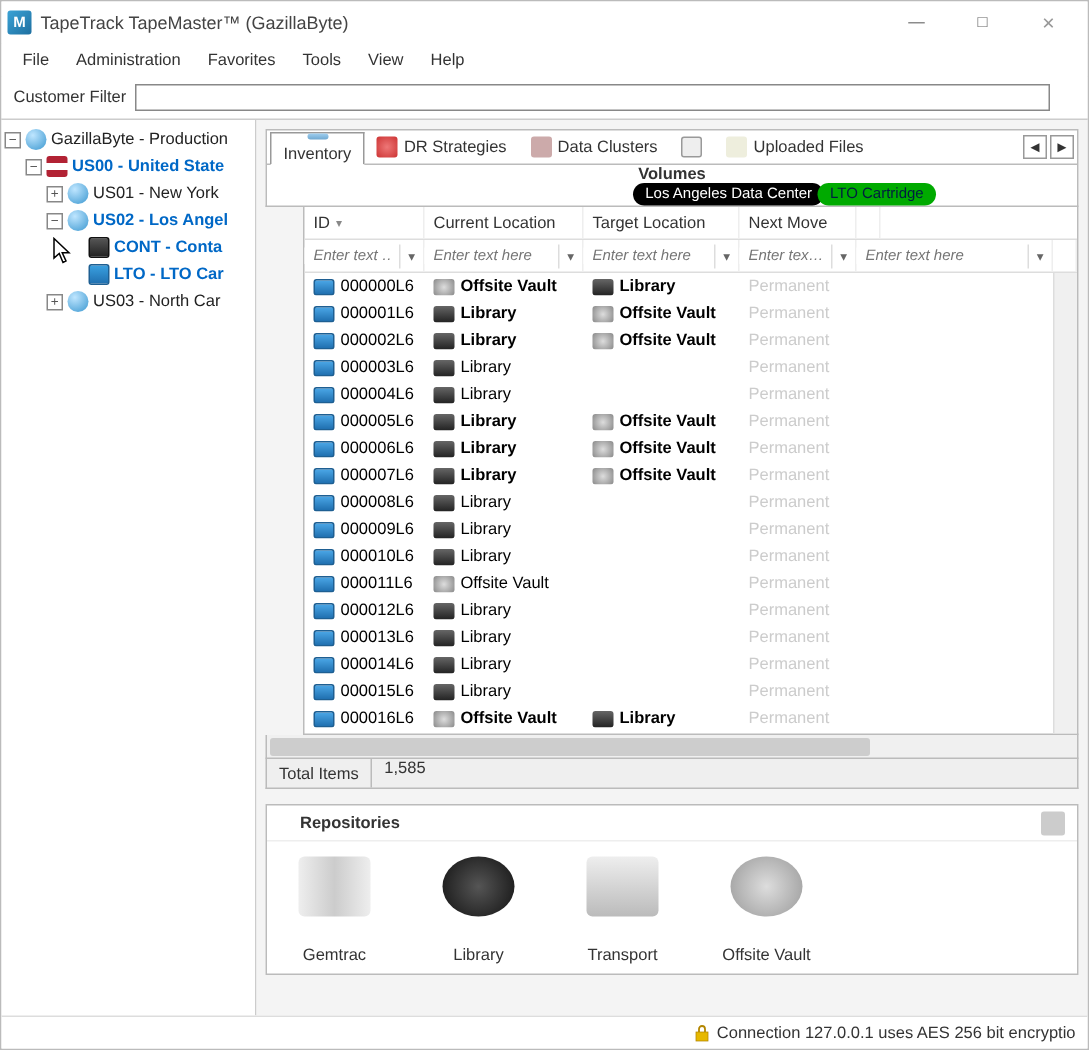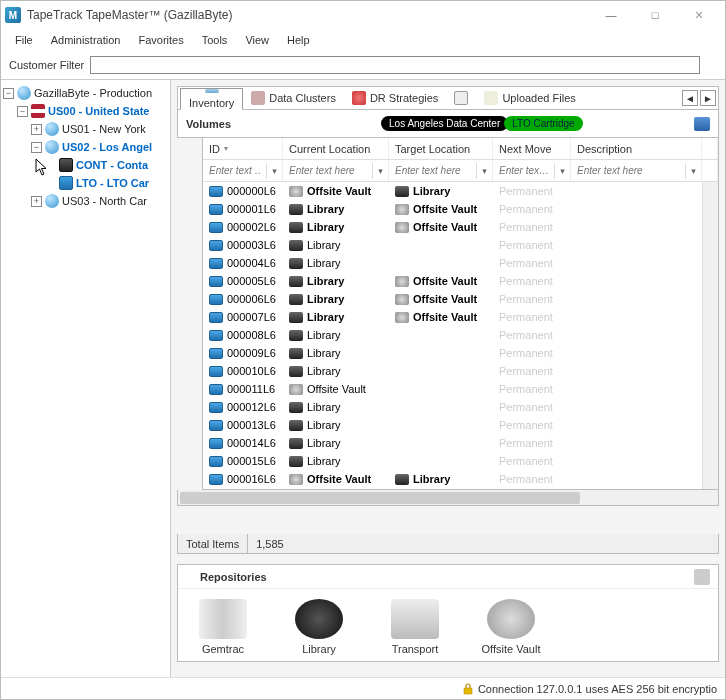--- a/index.html
+++ b/index.html
@@ -39,21 +39,21 @@
 .tab.active{border:1px solid #999;border-bottom:1px solid #fff;background:#fff;margin-top:2px;flex-direction:column;}
 .tab .ticon2{width:14px;height:14px;border-radius:2px;}
 .icon-inv{background:linear-gradient(#a0cff0,#6fa8d0);}
 .icon-dr{background:radial-gradient(circle,#e77,#c33);}
 .icon-dc{background:#caa;}
 .icon-sm{background:#eee;border:1px solid #999;}
 .icon-up{background:#eed;}
 .icon-box{background:#c9966a;}
 .navbuttons{margin-left:auto;display:flex;}
 .navbuttons div{width:16px;height:16px;border:1px solid #999;display:flex;align-items:center;justify-content:center;font-size:10px;color:#333;margin-left:2px;}
-.volbar{display:flex;align-items:center;height:28px;border:1px solid #bbb;border-top:0;background:#fff;padding:0 8px;}
+.volbar{display:flex;align-items:center;height:28px;border:1px solid #bbb;border-top:0;background:#fff;padding:0 8px;flex-direction:column;}
 .volbar .vlabel{font-weight:600;color:#333;}
 .badges{margin-left:150px;display:flex;}
 .badge{background:#000;color:#fff;padding:2px 8px;border-radius:8px;font-size:10px;}
 .badge.b2{background:#0a0;color:#001e40;margin-left:-4px;}
 .db-icon{margin-left:auto;width:16px;height:14px;background:linear-gradient(#5b93d8,#2a64a8);border-radius:2px;}
 .gridwrap{flex:0 0 auto;border:1px solid #bbb;border-top:0;background:#fff;display:flex;flex-direction:column;height:352px;margin-left:25px;}
 .ghead{display:flex;height:22px;border-bottom:1px solid #ddd;}
 .ghead .col{display:flex;align-items:center;padding:0 6px;color:#333;border-right:1px solid #eee;}
 .col-id{width:80px;}
 .col-cl{width:106px;}
@@ -75,35 +75,35 @@
 .cell-nm{width:78px;}
 .cell-de{flex:1;}
 .tape-b{width:14px;height:11px;background:linear-gradient(#4aa6e6,#2070b0);border-radius:2px;border:1px solid #1e5f92;display:inline-block;flex:0 0 auto;}
 .loc-lib{width:14px;height:11px;background:linear-gradient(#666,#222);border-radius:2px;display:inline-block;flex:0 0 auto;}
 .loc-off{width:14px;height:11px;background:radial-gradient(circle,#ddd,#888);border-radius:2px;display:inline-block;flex:0 0 auto;}
 .bold{font-weight:600;}
 .faded{color:#ccc;}
 .vscroll{width:16px;position:absolute;right:0;top:0;bottom:0;background:#f0f0f0;border-left:1px solid #ddd;}
 .hscroll{height:16px;background:#f0f0f0;border:1px solid #bbb;border-top:0;position:relative;}
 .hscroll .thumb{position:absolute;left:2px;top:2px;height:12px;width:400px;background:#cdcdcd;border-radius:2px;}
-.totalbar{height:20px;border:1px solid #bbb;border-top:0;background:#efefef;display:flex;align-items:center;margin-top:28px;}
+.totalbar{height:20px;border:1px solid #bbb;border-top:0;background:#efefef;display:flex;}
 .totalbar .tlabel{padding:0 8px;border-right:1px solid #bbb;height:100%;display:flex;align-items:center;color:#333;}
 .totalbar .tval{padding:0 8px;color:#333;}
 .repos{margin-top:10px;border:1px solid #bbb;background:#fff;}
 .repos .rhead{display:flex;align-items:center;height:24px;padding:0 8px;border-bottom:1px solid #eee;}
 .repos .rhead .rlabel{font-weight:600;color:#333;margin-left:14px;}
 .repos .rhead .rgear{margin-left:auto;width:16px;height:16px;background:#ccc;border-radius:2px;}
 .repos .rbody{display:flex;padding:10px 10px 6px;gap:26px;}
 .repo{display:flex;flex-direction:column;align-items:center;width:70px;}
 .repo .ri{width:48px;height:40px;background:#ddd;border-radius:4px;margin-bottom:4px;}
 .repo .ri.gem{background:linear-gradient(90deg,#eee,#ccc,#eee);}
 .repo .ri.lib{background:radial-gradient(circle,#555,#111);border-radius:50%;}
 .repo .ri.trans{background:linear-gradient(#eee,#bbb);}
 .repo .ri.vault{background:radial-gradient(circle,#ddd,#999);border-radius:50%;}
-.repo span{font-size:11px;color:#333;}
+.repo span{font-size:11px;color:#333;margin-top:16px;}
 .statusbar{height:22px;border-top:1px solid #ddd;display:flex;align-items:center;padding:0 8px;justify-content:flex-end;background:#fff;gap:4px;}
 .lock{width:12px;height:12px;display:inline-block;}
 .lock svg{width:12px;height:12px;}
 .statusbar span.st{color:#333;}
 .cursor{position:absolute;left:35px;top:158px;pointer-events:none;}
 .cursor svg{width:16px;height:20px;}
 </style>
 </head>
 <body>
 
@@ -174,26 +174,26 @@
       </div>
     </div>
 
     <div class="main">
       <div class="tabsrow">
         <div class="tab active">
             <span class="ticon2 icon-inv"></span>
             <span>Inventory</span>
           </div>
         <div class="tab">
+            <span class="ticon2 icon-dr"></span>
+            <span>DR Strategies</span>
+          </div>
+        <div class="tab">
             <span class="ticon2 icon-dc"></span>
             <span>Data Clusters</span>
-          </div>
-        <div class="tab">
-            <span class="ticon2 icon-dr"></span>
-            <span>DR Strategies</span>
           </div>
         <div class="tab">
             <span class="ticon2 icon-sm"></span>
           </div>
         <div class="tab">
             <span class="ticon2 icon-up"></span>
             <span>Uploaded Files</span>
           </div>
         <span class="ticon2 icon-box" style="margin-left:4px"></span>
         <div class="navbuttons">
@@ -213,21 +213,20 @@
 
       <div class="gridwrap">
         <div class="ghead">
           <div class="col col-id">
               <span>ID</span>
               <span class="sortcaret">▾</span>
             </div>
           <div class="col col-cl">Current Location</div>
           <div class="col col-tl">Target Location</div>
           <div class="col col-nm">Next Move</div>
-          <div class="col col-de">Description</div>
           <div class="col col-sc"></div>
         </div>
         <div class="gfilter">
           <div class="fcell col-id">
               <input placeholder="Enter text …" style="">
               <span class="filterbtn">▾</span>
             </div>
           <div class="fcell col-cl">
               <input placeholder="Enter text here" style="">
               <span class="filterbtn">▾</span>

